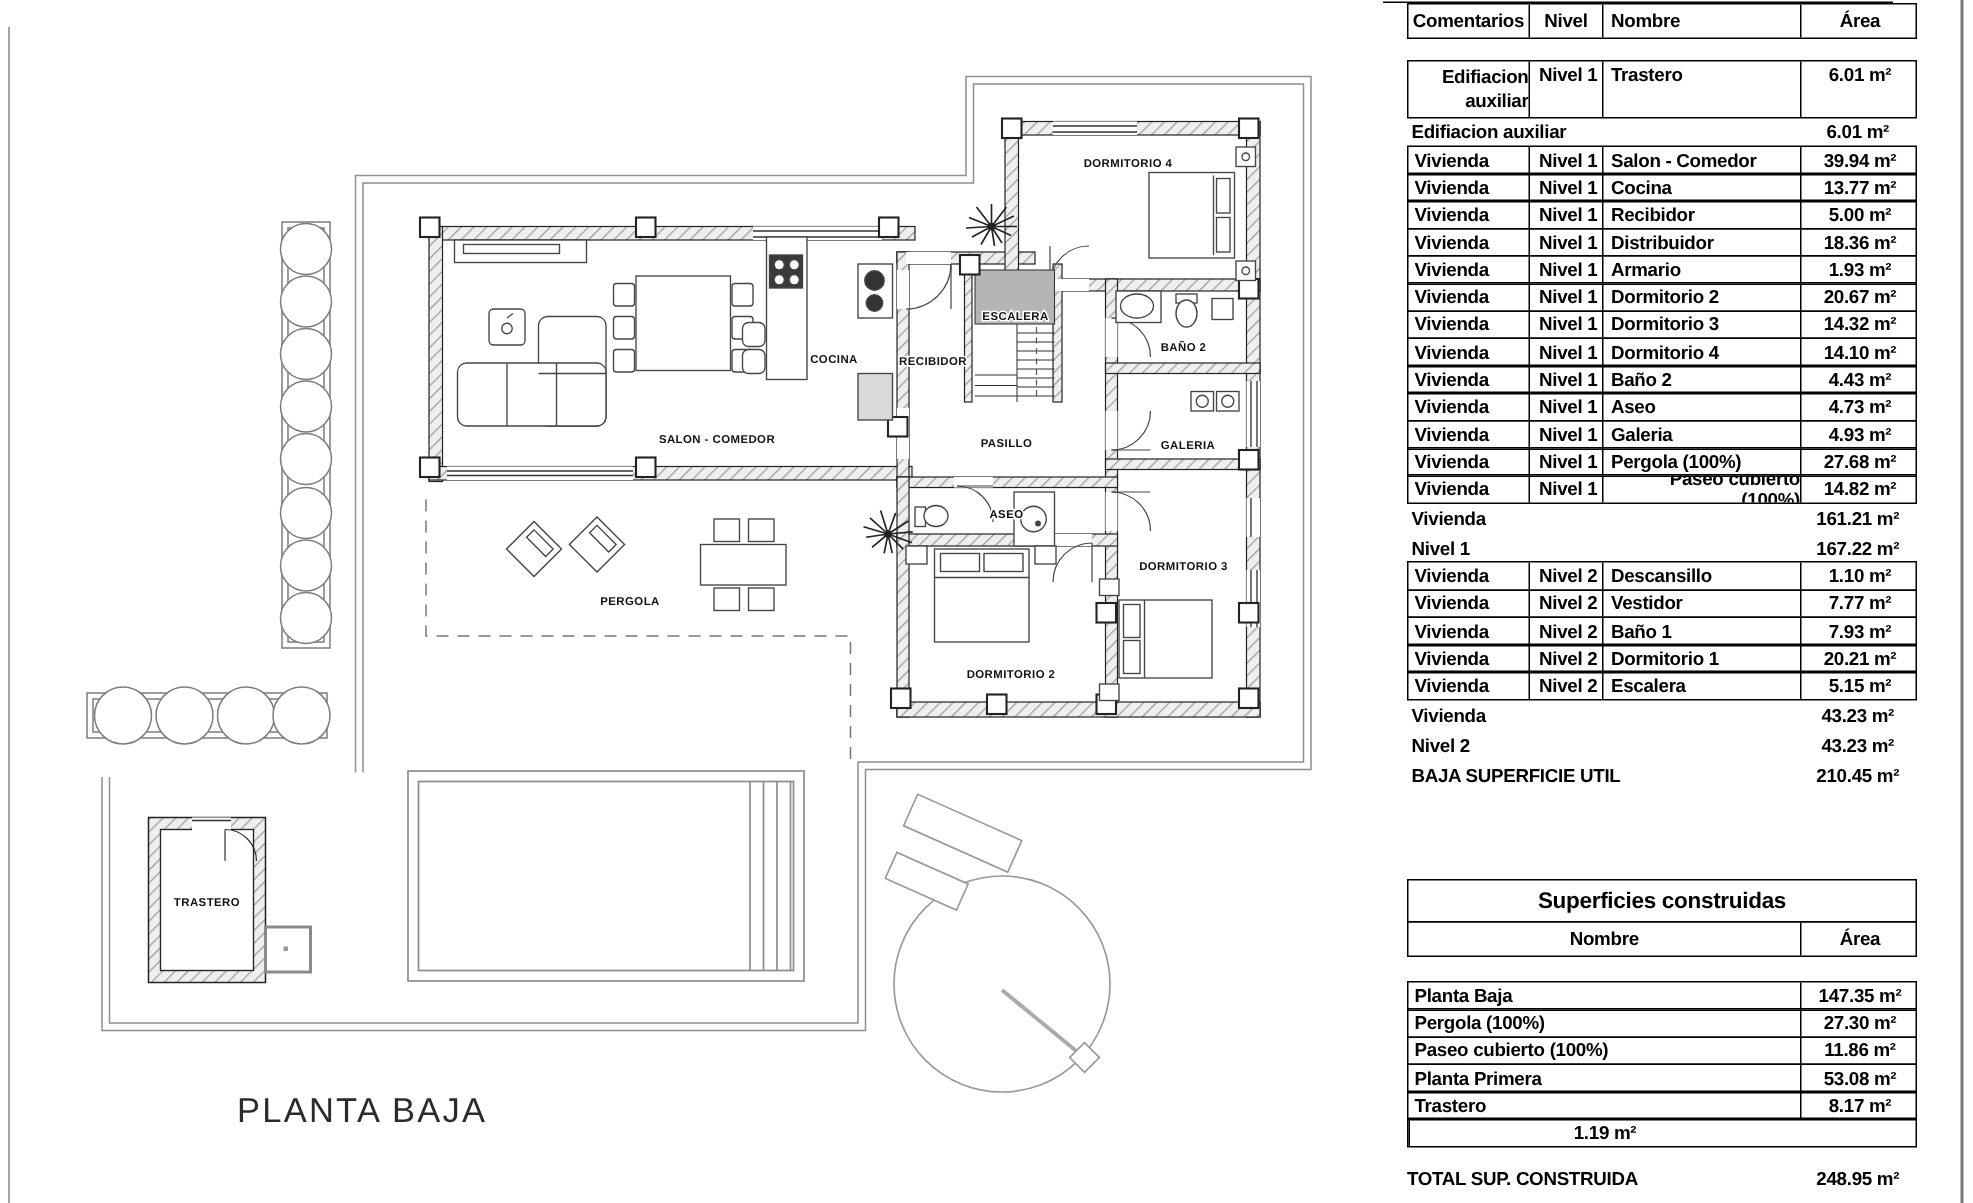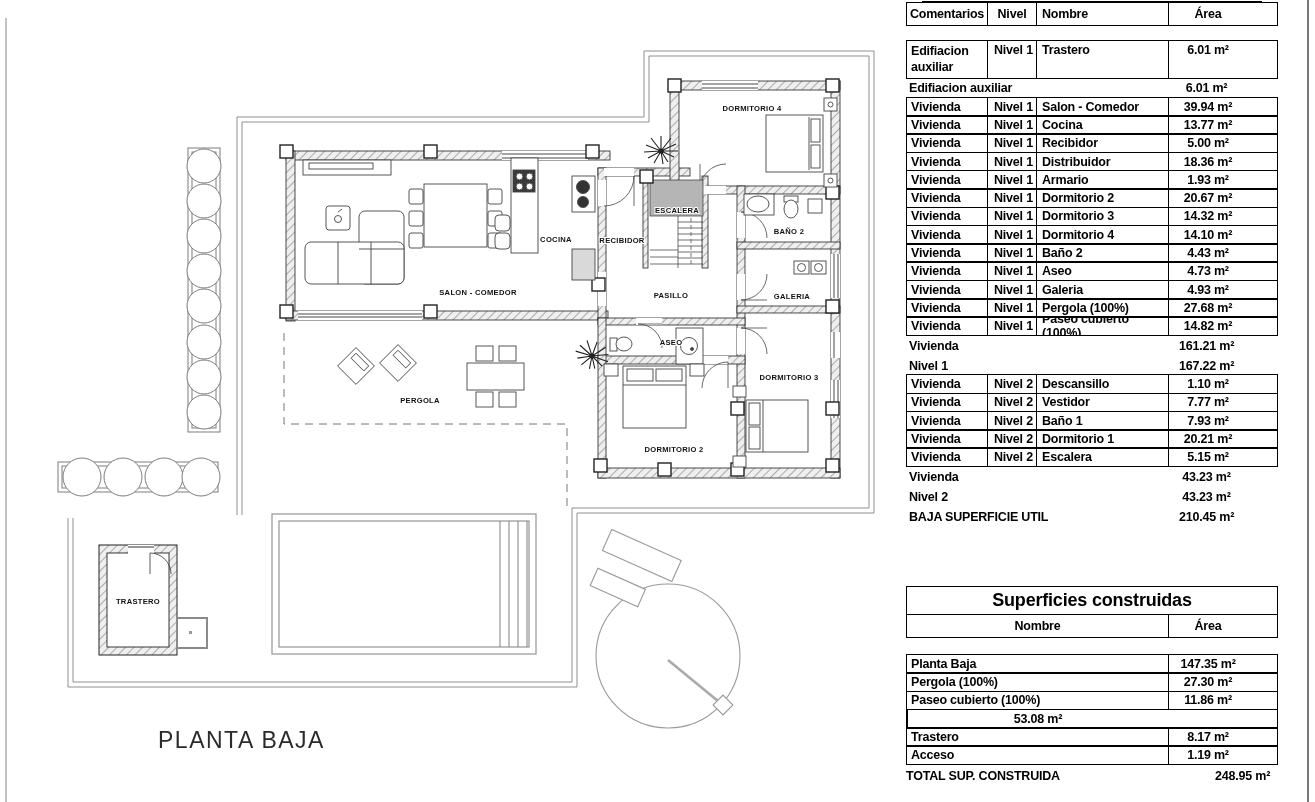--- a/index.html
+++ b/index.html
@@ -1,22 +1,22 @@
 <!DOCTYPE html>
 <html><head>
 <meta charset="utf-8">
 <style>
   * { box-sizing: border-box; margin: 0; padding: 0; }
   html,body { width:1315px; height:802px; background:#fdfdfd; overflow:hidden;
               font-family:"Liberation Sans", sans-serif; }
   #sheet { position:relative; width:1315px; height:802px; background:#ffffff; }
 
   
-  .panel { position:absolute; left:906px; width:372px; color:#000;
-           font-weight:bold; font-size:12.5px; letter-spacing:-0.2px; }
+  .panel { position:absolute; left:938px; width:340px; color:#000;
+           font-weight:bold; font-size:12.5px; letter-spacing:-0.2px;text-align:right; }
   #area-panel { top:0; }
   #built-panel { top:586px; }
   .cutline { position:absolute; left:922px; top:0; width:340px; height:2px;
              border-bottom:1.5px solid #000; }
   .sheet-edge-right { position:absolute; left:1307px; top:0; width:1.5px; height:802px; background:#777; }
 
   .thead, .trow { display:grid; grid-template-columns:80px 49px 132px 79px; }
   .thead { border:1.5px solid #000; height:24px; margin-top:2px; }
   .trow  { border:1.5px solid #000; height:19.8px; margin-top:-1.5px; }
   .trow.tall { height:39px; }
@@ -31,29 +31,29 @@
   .h-center { justify-content:center; }
   .tall .c-com { align-items:flex-start; padding-top:2px; line-height:1.35; }
   .tall .tcell { align-items:flex-start; padding-top:2px; }
   .tall .c-area { align-items:flex-start; justify-content:center; }
 
   .srow { display:grid; grid-template-columns:261px 79px; height:19.8px; }
   .srow .s-label { display:flex; align-items:center; padding-left:3px; }
   .srow .s-area  { display:flex; align-items:center; justify-content:center; }
 
   .btitle { border:1.5px solid #000; height:29px; display:flex; align-items:center;
-            justify-content:center; font-size:18px; }
+            justify-content:center; font-size:15px; }
   .bhead  { display:grid; grid-template-columns:261px 79px; border:1.5px solid #000;
             height:24px; margin-top:-1.5px; }
   .bhead .tcell { justify-content:center; }
   .brow { display:grid; grid-template-columns:261px 79px; border:1.5px solid #000;
           height:19.8px; margin-top:-1.5px; }
   .brow .b-nom { display:flex; align-items:center; padding-left:4px; }
   .brow .b-area { display:flex; align-items:center; justify-content:center; border-left:1.5px solid #000; }
-  .btotal { display:grid; grid-template-columns:261px 79px; height:20px; margin-top:1px;gap:36px; }
+  .btotal { display:grid; grid-template-columns:261px 79px; height:20px; margin-top:11px; }
   .btotal .s-label { display:flex; align-items:center; }
   .btotal .s-area { display:flex; align-items:center; justify-content:center; }
 
   
   #plan { position:absolute; left:0; top:0; }
   text.room { font-family:"Liberation Sans", sans-serif; font-size:7.6px; font-weight:bold;
               fill:#111; letter-spacing:0.3px; text-anchor:middle;
               paint-order:stroke; stroke:#ffffff; stroke-width:2px; }
   text.big  { font-family:"Liberation Sans", sans-serif; font-size:23px; fill:#2b2b2b;
               letter-spacing:1.5px; }
@@ -534,28 +534,28 @@
         </div>
         <div class="brow">
           <div class="b-nom">Pergola (100%)</div>
           <div class="b-area">27.30 m²</div>
         </div>
         <div class="brow">
           <div class="b-nom">Paseo cubierto (100%)</div>
           <div class="b-area">11.86 m²</div>
         </div>
         <div class="brow">
+          <div class="b-nom">Planta Primera</div>
           <div class="b-area">53.08 m²</div>
         </div>
         <div class="brow">
           <div class="b-nom">Trastero</div>
           <div class="b-area">8.17 m²</div>
         </div>
         <div class="brow">
-          <div class="b-nom">Acceso</div>
           <div class="b-area">1.19 m²</div>
         </div>
       </div>
     <div class="btotal">
       <div class="s-label">TOTAL SUP. CONSTRUIDA</div>
       <div class="s-area">248.95 m²</div>
     </div>
   </div>
 
 </div>

